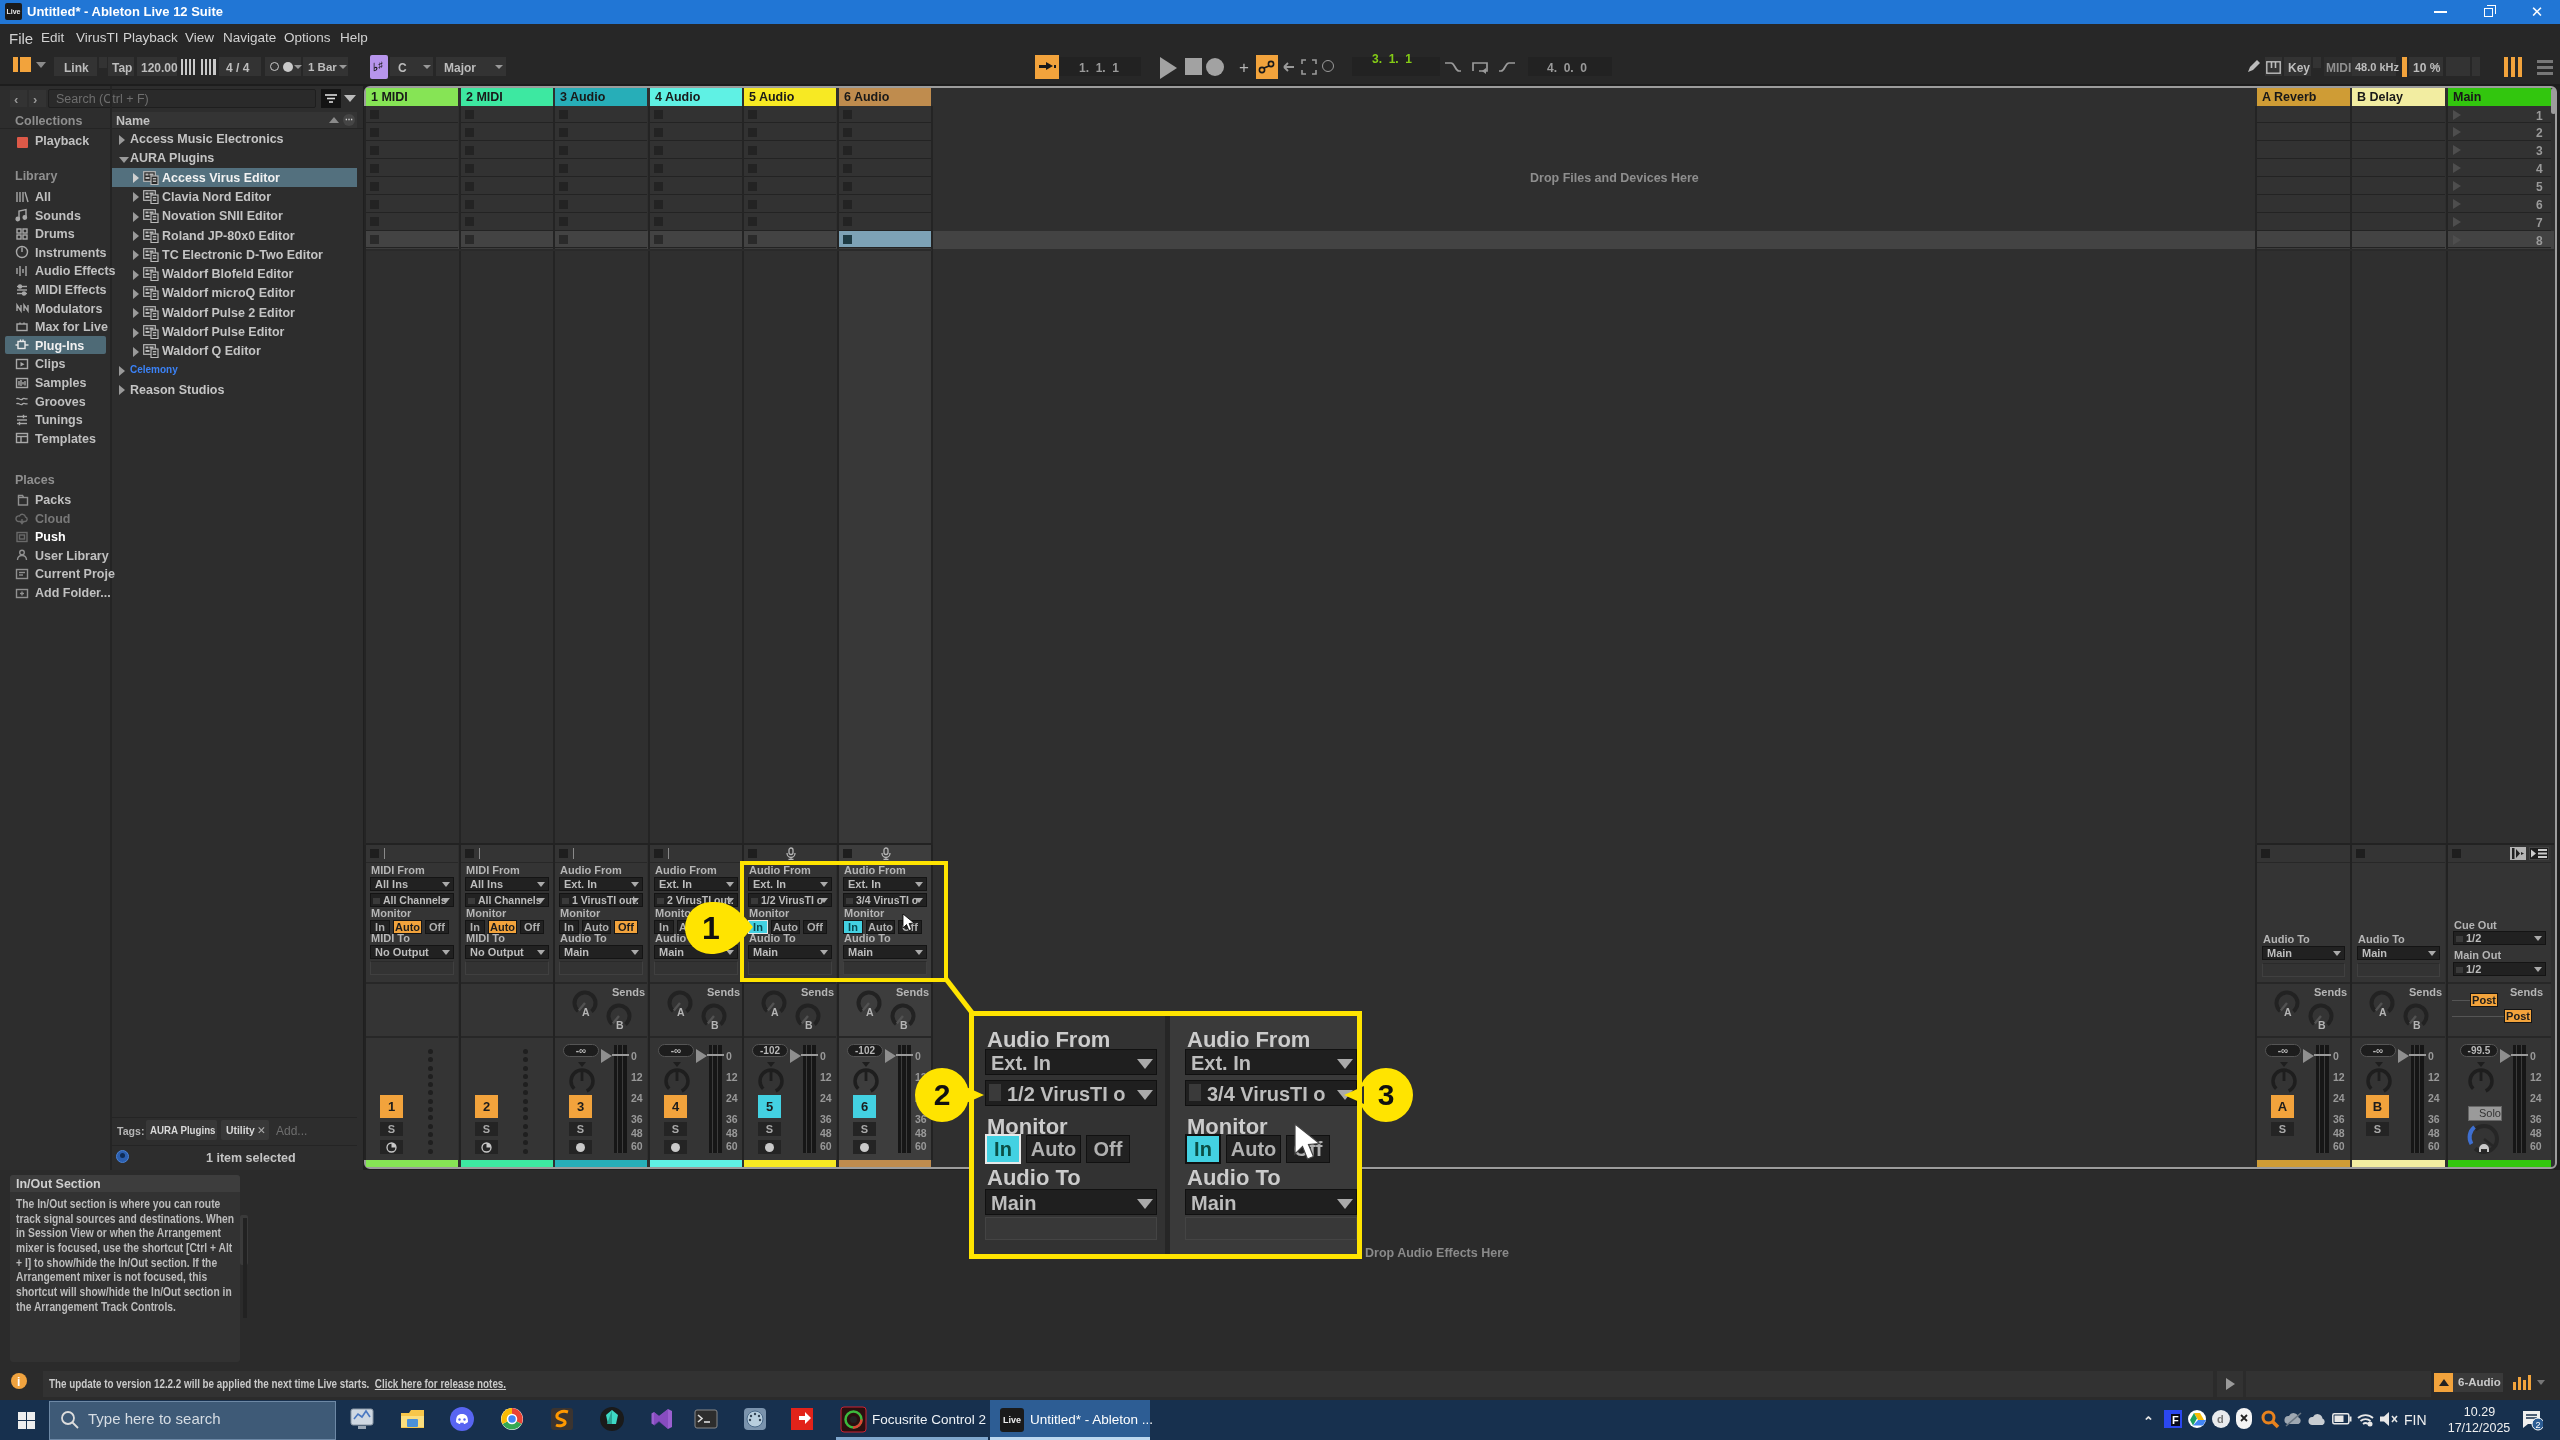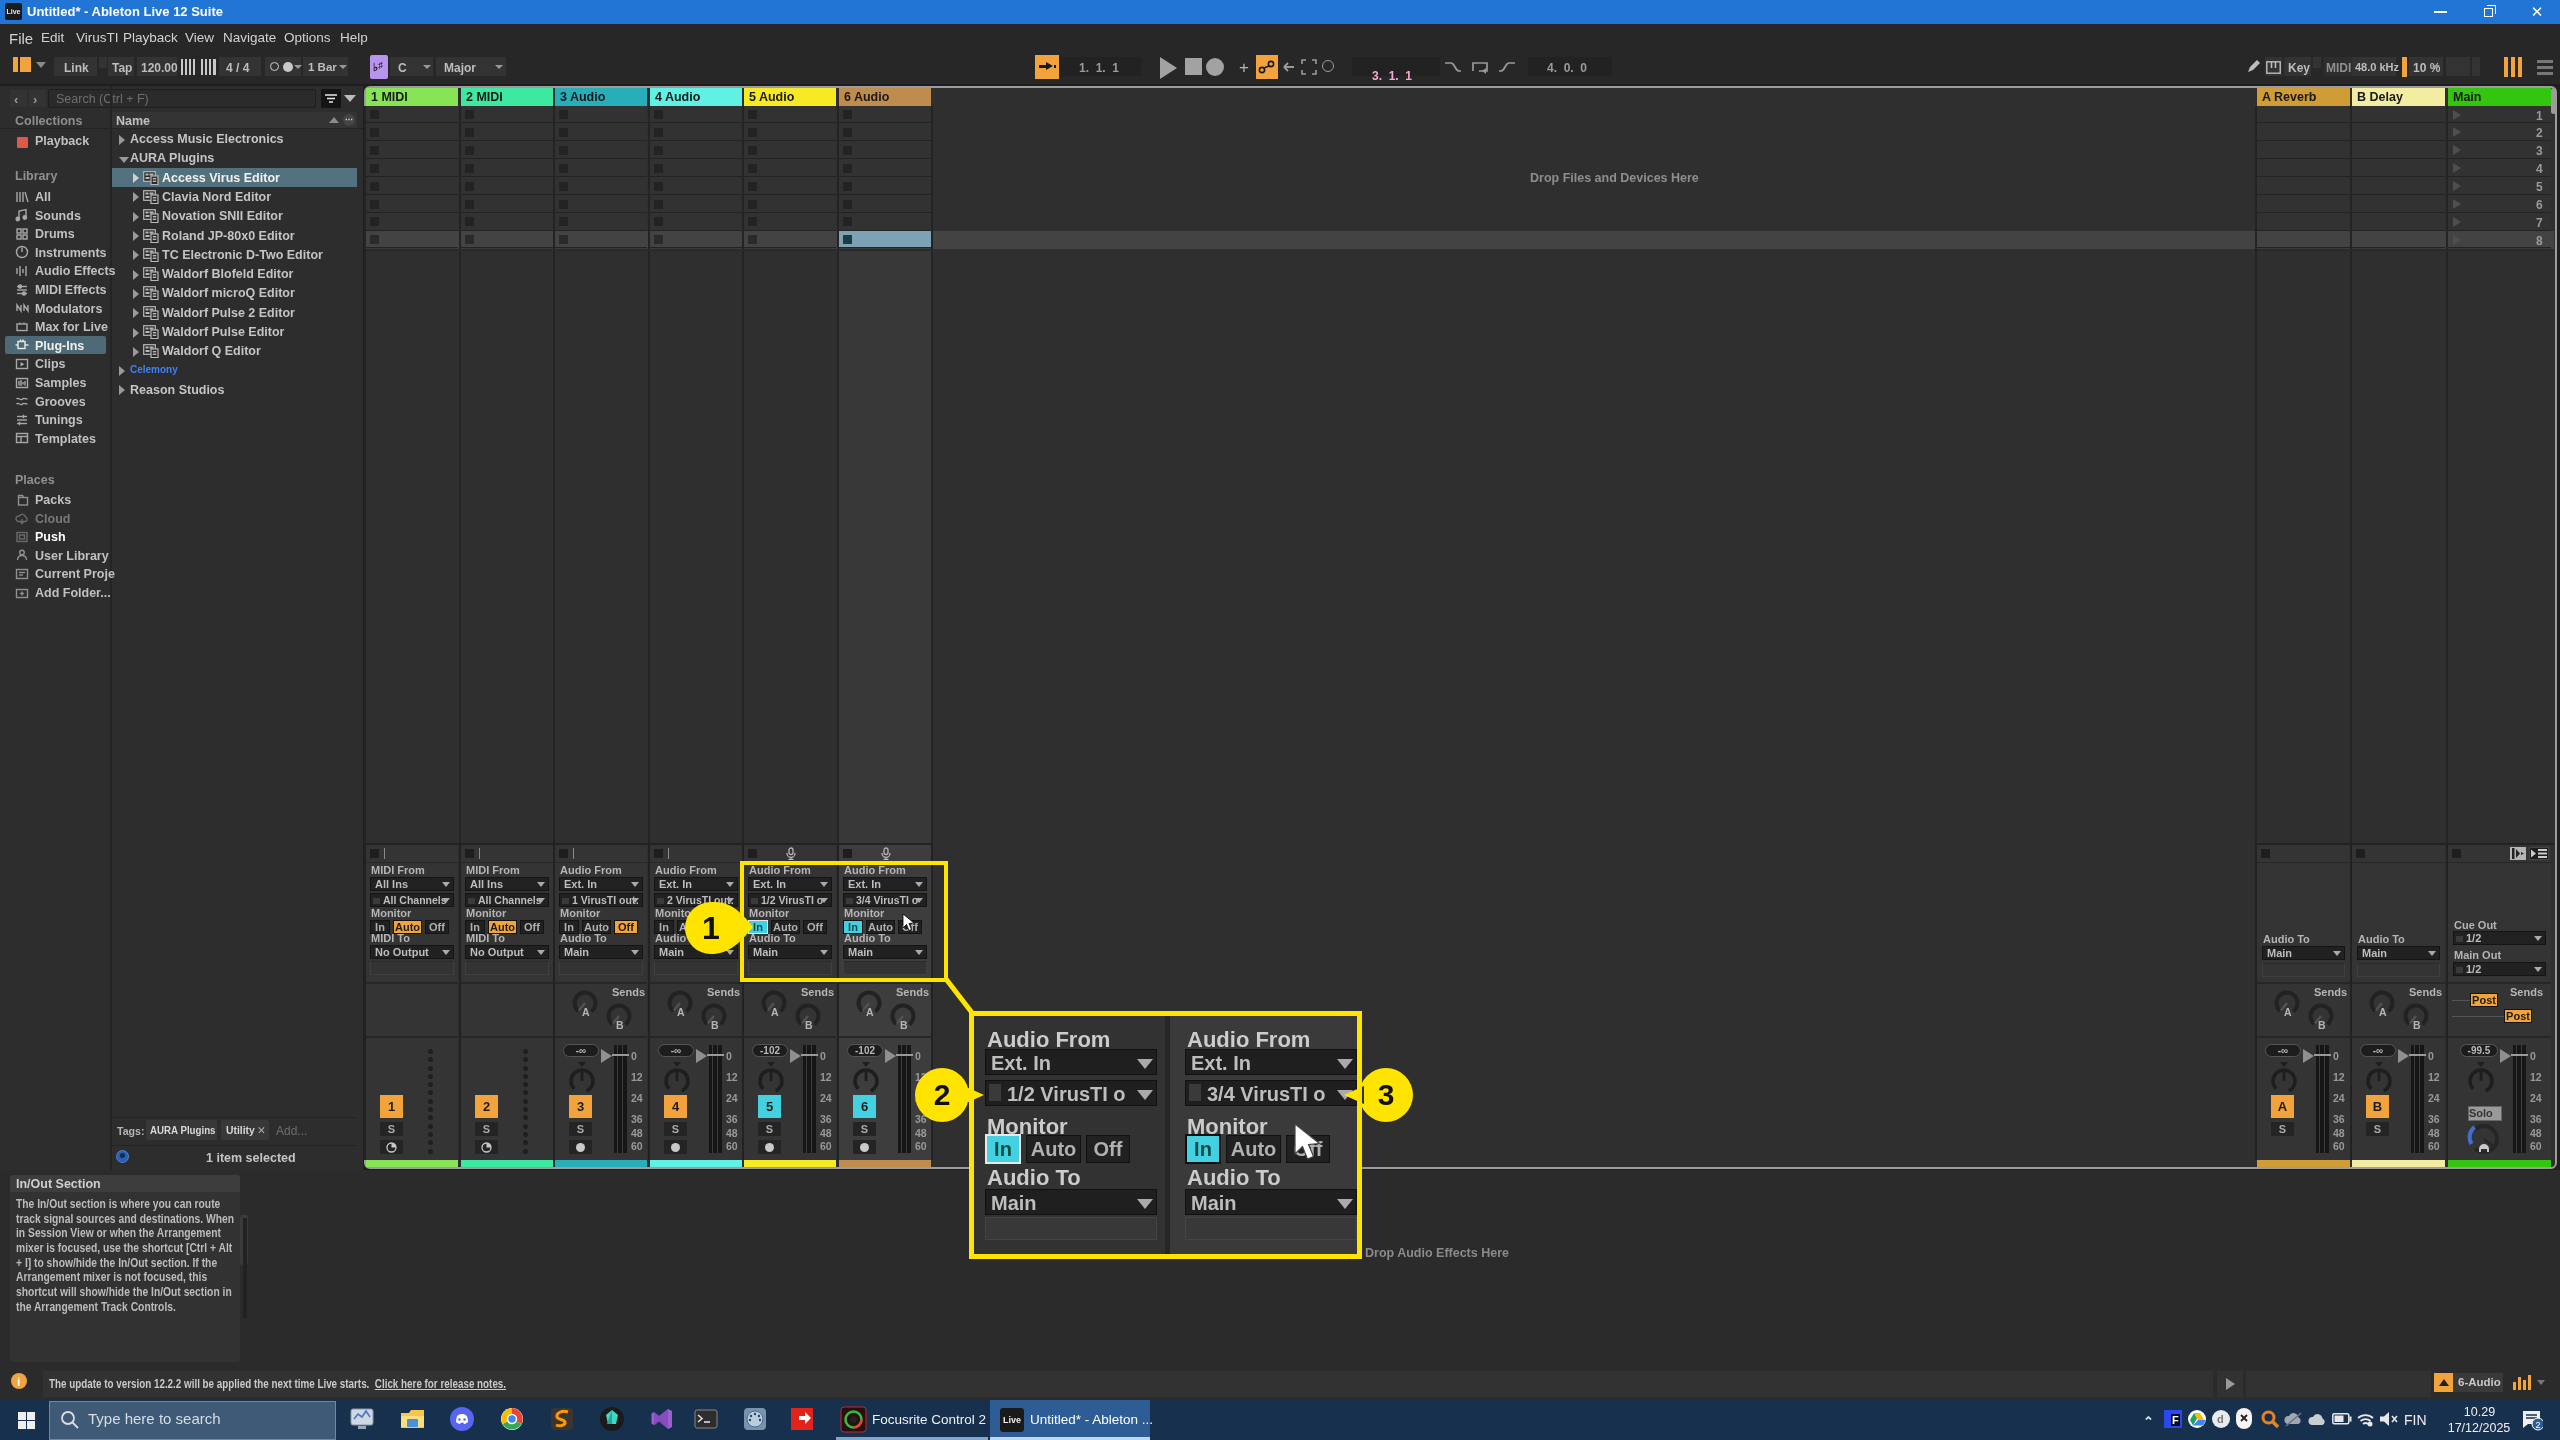--- a/index.html
+++ b/index.html
@@ -81,21 +81,21 @@
     <line x1="6" y1="9" x2="11" y2="7" stroke="#1a1a1a" stroke-width="1.6"></line>
   </svg>
 <svg class="a" style="left:1281px;top:59px" width="16" height="16">
     <path d="M3 8 h10 M3 8 l4 -4 M3 8 l4 4" stroke="#9a9a9a" stroke-width="1.8" fill="none"></path>
   </svg>
 <svg class="a" style="left:1301px;top:59px" width="16" height="16">
     <path d="M1 5 v-4 h4 M11 1 h4 v4 M15 11 v4 h-4 M5 15 h-4 v-4" stroke="#9a9a9a" stroke-width="1.6" fill="none"></path>
   </svg>
 <div class="a" style="left:1322px;top:60px;width:12px;height:12px;border:1.7px solid #9a9a9a;border-radius:50%"></div>
 <div class="a" style="left:1352px;top:57px;width:88px;height:19px;background:#222222;"></div>
-<div class="a" style="left:1372px;top:69px;font-size:12px;font-weight:700;color:#f9a8d4;letter-spacing:0px;white-space:nowrap">3.&nbsp;&nbsp;1.&nbsp;&nbsp;1</div>
+<div class="a" style="left:1372px;top:52px;font-size:12px;font-weight:700;color:#84cc16;letter-spacing:0px;white-space:nowrap">3.&nbsp;&nbsp;1.&nbsp;&nbsp;1</div>
 <svg class="a" style="left:1444px;top:59px" width="18" height="16">
     <path d="M1 4 h6 c4 0 4 8 8 8 h2" stroke="#9a9a9a" stroke-width="1.7" fill="none"></path>
   </svg>
 <svg class="a" style="left:1469px;top:59px" width="22" height="16">
     <path d="M4 12 v-8 h14 v8 h-8" stroke="#9a9a9a" stroke-width="1.7" fill="none"></path>
     <path d="M13 12 l4 -3 v6 z" fill="#9a9a9a"></path>
   </svg>
 <svg class="a" style="left:1498px;top:59px" width="18" height="16">
     <path d="M1 12 h2 c4 0 4 -8 8 -8 h6" stroke="#9a9a9a" stroke-width="1.7" fill="none"></path>
   </svg>
@@ -979,21 +979,21 @@
 <div class="b" style="left:2530px;top:1071px;font-size:10.5px;color:#999">12</div>
 <div class="b" style="left:2530px;top:1092px;font-size:10.5px;color:#999">24</div>
 <div class="b" style="left:2530px;top:1113px;font-size:10.5px;color:#999">36</div>
 <div class="b" style="left:2530px;top:1127px;font-size:10.5px;color:#999">48</div>
 <div class="b" style="left:2530px;top:1140px;font-size:10.5px;color:#999">60</div>
 <div class="a" style="left:2477px;top:1062px;width:0;height:0;border-left:4px solid transparent;border-right:4px solid transparent;border-top:5px solid #1e1e1e"></div>
 <svg class="a" style="left:2466px;top:1066px" width="30" height="30">
     <circle cx="15" cy="15" r="11" fill="none" stroke="#1e1e1e" stroke-width="3.5" stroke-dasharray="55.3 13.8" transform="rotate(135 15 15)"></circle>
     <line x1="15" y1="15" x2="15" y2="3.5" stroke="#1e1e1e" stroke-width="2.8"></line>
   </svg>
-<div class="a" style="left:2468px;top:1106px;width:34px;height:15px;background:#9a9a9a;border:1px solid #666;color:#333;font-size:11px;font-weight:700;text-align:left;line-height:13px">Solo</div>
+<div class="a" style="left:2468px;top:1106px;width:34px;height:15px;background:#9a9a9a;border:1px solid #666;color:#333;font-size:11px;font-weight:400;text-align:right;line-height:13px">Solo</div>
 <svg class="a" style="left:2465px;top:1122px" width="38" height="36">
     <circle cx="19" cy="17" r="13" fill="none" stroke="#262626" stroke-width="4" stroke-dasharray="61 21" stroke-dashoffset="-51"></circle>
     <path d="M6.5 22 a 13 13 0 0 1 3 -17" fill="none" stroke="#3e6fd0" stroke-width="4"></path>
     <line x1="19" y1="17" x2="28" y2="24" stroke="#262626" stroke-width="2.5"></line>
     <path d="M14 27 a5 5 0 0 1 10 0 v3 h-2 v-3 h-6 v3 h-2 z" fill="#c9c9c9"></path>
   </svg>
 <div class="a" style="left:364px;top:845px;width:2px;height:315px;background:#222222"></div>
 <div class="a" style="left:459px;top:845px;width:2px;height:315px;background:#222222"></div>
 <div class="a" style="left:553px;top:845px;width:2px;height:315px;background:#222222"></div>
 <div class="a" style="left:648px;top:845px;width:2px;height:315px;background:#222222"></div>

